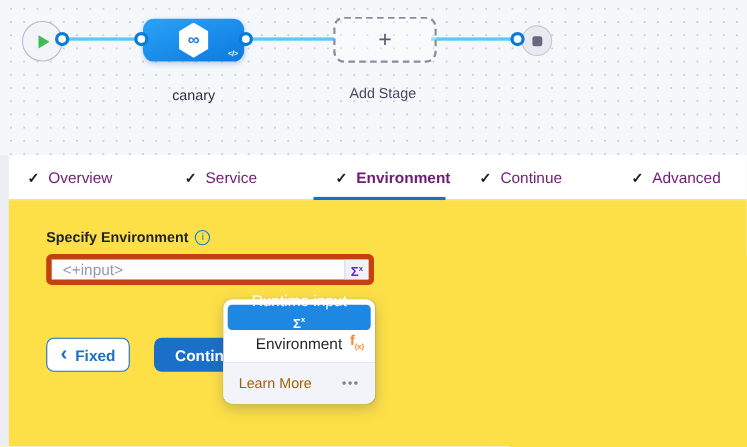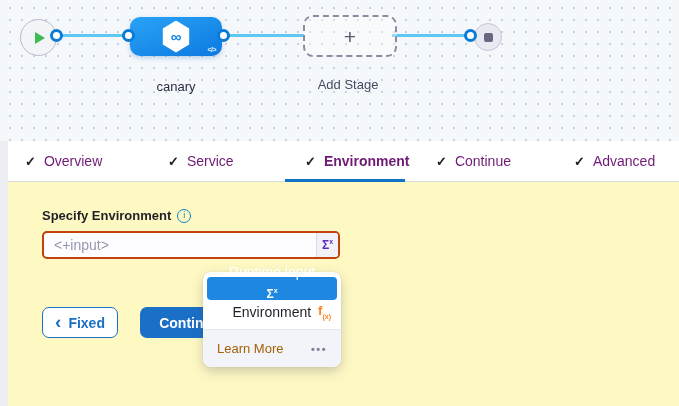--- a/index.html
+++ b/index.html
@@ -36,26 +36,26 @@
 
   
   .tabbar{position:absolute;left:8px;top:141px;right:0;height:40px;background:#ffffff;
           border-bottom:1px solid #d8dae3;}
   .tab{position:absolute;top:0;height:100%;display:flex;align-items:center;gap:8px;cursor:pointer;}
   .tab-check{color:#1b1c24;font-size:13px;font-weight:bold;}
   .tab-label{font-size:14px;color:#701a75;}
   .tab-underline{position:absolute;left:277px;bottom:-1px;width:120px;height:3px;background:#1272ca;}
 
   
-  .content{position:absolute;left:8px;top:182px;right:0;bottom:0;background:#fef9c3;}
+  .content{position:absolute;left:8px;top:182px;right:0;bottom:0;background:#fde047;}
   .form-label-row{position:absolute;left:34px;top:26px;display:flex;align-items:center;gap:6px;}
   .form-label{font-size:13px;font-weight:bold;color:#1f2026;}
   .info-icon{width:12px;height:12px;border:1.3px solid #0a82d7;border-radius:50%;color:#0a82d7;
           font-size:9px;display:flex;align-items:center;justify-content:center;line-height:1;}
-  .input-group{position:absolute;left:34px;top:49px;width:298px;height:28px;border:2px solid #c2410c;
+  .input-group{position:absolute;left:34px;top:49px;width:298px;height:28px;border:5px solid #c2410c;
           border-radius:5px;background:#fdfdff;display:flex;overflow:hidden;box-sizing:border-box;}
   .env-input{flex:1;border:0;outline:none;background:transparent;padding:0 10px;font-size:14px;
           font-family:"Liberation Sans",sans-serif;color:#3c3d52;}
   .env-input::placeholder{color:#9697ad;}
   .sigma-btn{width:22px;border:0;border-left:1px solid #d8d9e6;background:#f1f2f8;cursor:pointer;
           display:flex;align-items:flex-start;justify-content:center;padding-top:5px;}
   .sigma{color:#5d2cc0;font-size:12px;font-weight:bold;line-height:1;}
   .sigma sup,.sigma-sup{font-size:7px;vertical-align:super;}
 
   .btn-row-back{position:absolute;left:34px;top:125px;width:76px;height:31px;border-radius:7px;

